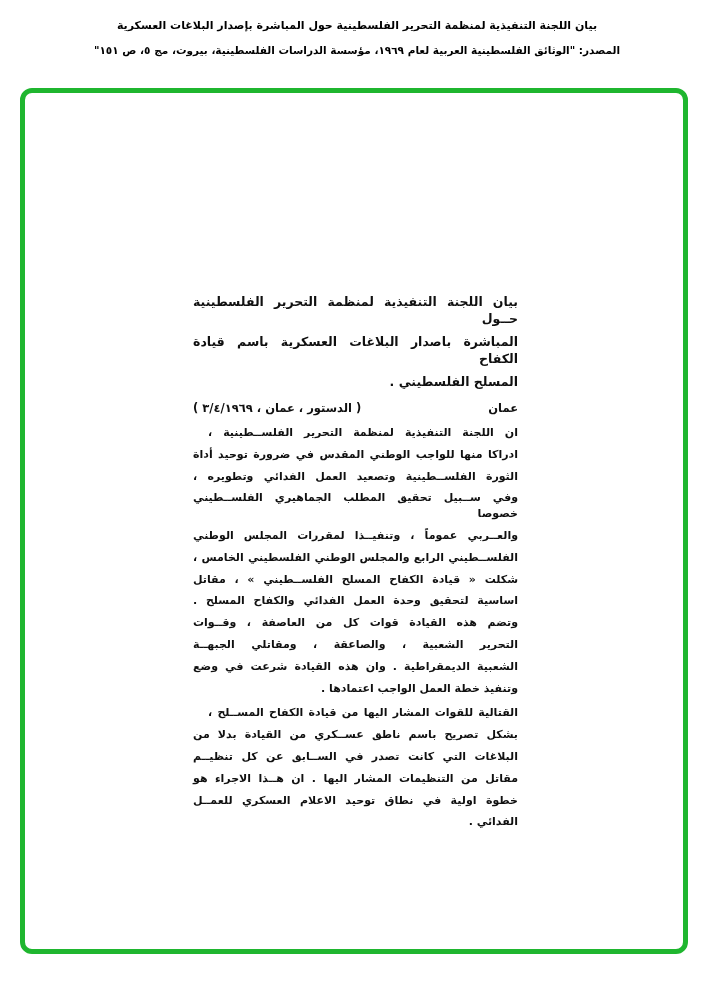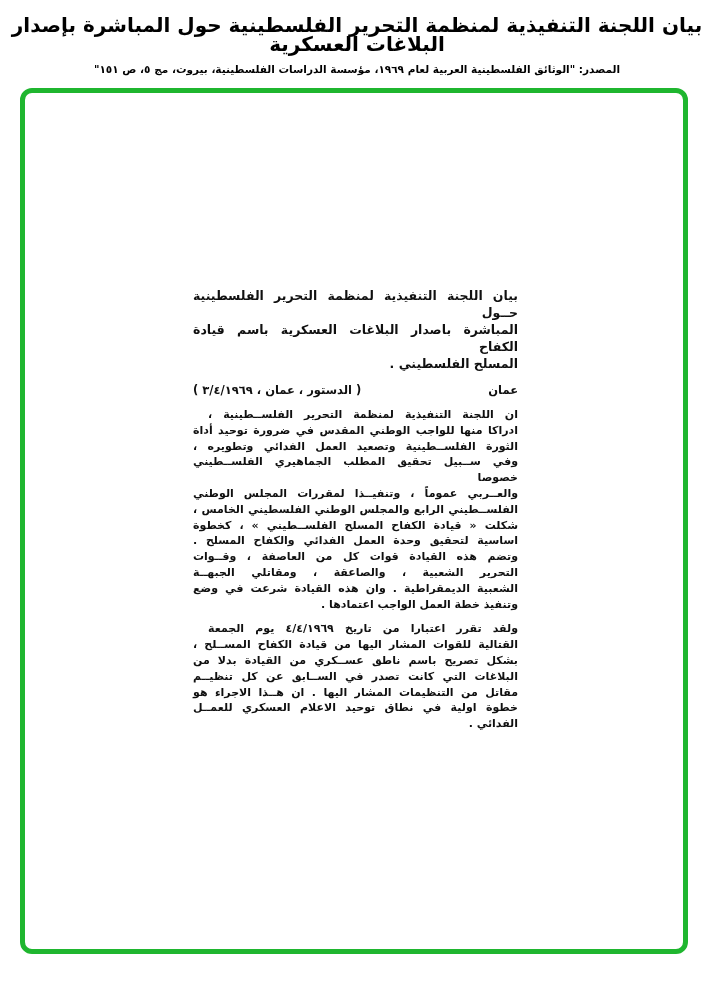--- a/index.html
+++ b/index.html
@@ -13,21 +13,21 @@
     position: relative;
   }
   .page-header {
     direction: rtl;
     text-align: center;
     padding-top: 16px;
     color: #000000;
   }
   .header-title {
     font-weight: bold;
-    font-size: 20px;
+    font-size: 11px;
     line-height: 19px;
     letter-spacing: 0;
   }
   .header-source {
     font-weight: bold;
     font-size: 10.5px;
     margin-top: 9px;
   }
   .doc-frame {
     position: absolute;
@@ -50,20 +50,21 @@
     font-weight: bold;
   }
   .doc-title {
     font-size: 12.5px;
     line-height: 17px;
   }
   .line {
     text-align: justify;
     text-align-last: justify;
     text-justify: inter-word;
+    margin-top: 6px;
   }
   .line:last-child {
     text-align-last: right;
   }
   .dateline {
     display: flex;
     justify-content: space-between;
     align-items: baseline;
     margin-top: 10px;
     font-size: 11.5px;
@@ -105,30 +106,29 @@
       <span class="dateline-citation">( الدستور ، عمان ، ٣/٤/١٩٦٩ )</span>
     </div>
 
     <div class="para">
         <div class="line">ان اللجنة التنفيذية لمنظمة التحرير الفلســطينية ،</div>
         <div class="line">ادراكا منها للواجب الوطني المقدس في ضرورة توحيد أداة</div>
         <div class="line">الثورة الفلســطينية وتصعيد العمل الفدائي وتطويره ،</div>
         <div class="line">وفي ســبيل تحقيق المطلب الجماهيري الفلســطيني خصوصا</div>
         <div class="line">والعــربي عموماً ، وتنفيــذا لمقررات المجلس الوطني</div>
         <div class="line">الفلســطيني الرابع والمجلس الوطني الفلسطيني الخامس ،</div>
-        <div class="line">شكلت « قيادة الكفاح المسلح الفلســطيني » ، كخطوة</div>
+        <div class="line">شكلت « قيادة الكفاح المسلح الفلســطيني » ، مقاتل</div>
         <div class="line">اساسية لتحقيق وحدة العمل الفدائي والكفاح المسلح .</div>
         <div class="line">وتضم هذه القيادة قوات كل من العاصفة ، وقــوات</div>
         <div class="line">التحرير الشعبية ، والصاعقة ، ومقاتلي الجبهــة</div>
         <div class="line">الشعبية الديمقراطية . وان هذه القيادة شرعت في وضع</div>
         <div class="line">وتنفيذ خطة العمل الواجب اعتمادها .</div>
       </div>
 
     <div class="para">
-        <div class="line">ولقد تقرر اعتبارا من تاريخ ٤/٤/١٩٦٩ يوم الجمعة</div>
         <div class="line">القتالية للقوات المشار اليها من قيادة الكفاح المســلح ،</div>
         <div class="line">بشكل تصريح باسم ناطق عســكري من القيادة بدلا من</div>
         <div class="line">البلاغات التي كانت تصدر في الســابق عن كل تنظيــم</div>
         <div class="line">مقاتل من التنظيمات المشار اليها . ان هــذا الاجراء هو</div>
         <div class="line">خطوة اولية في نطاق توحيد الاعلام العسكري للعمــل</div>
         <div class="line">الفدائي .</div>
       </div>
 
   </div>
 </div>

